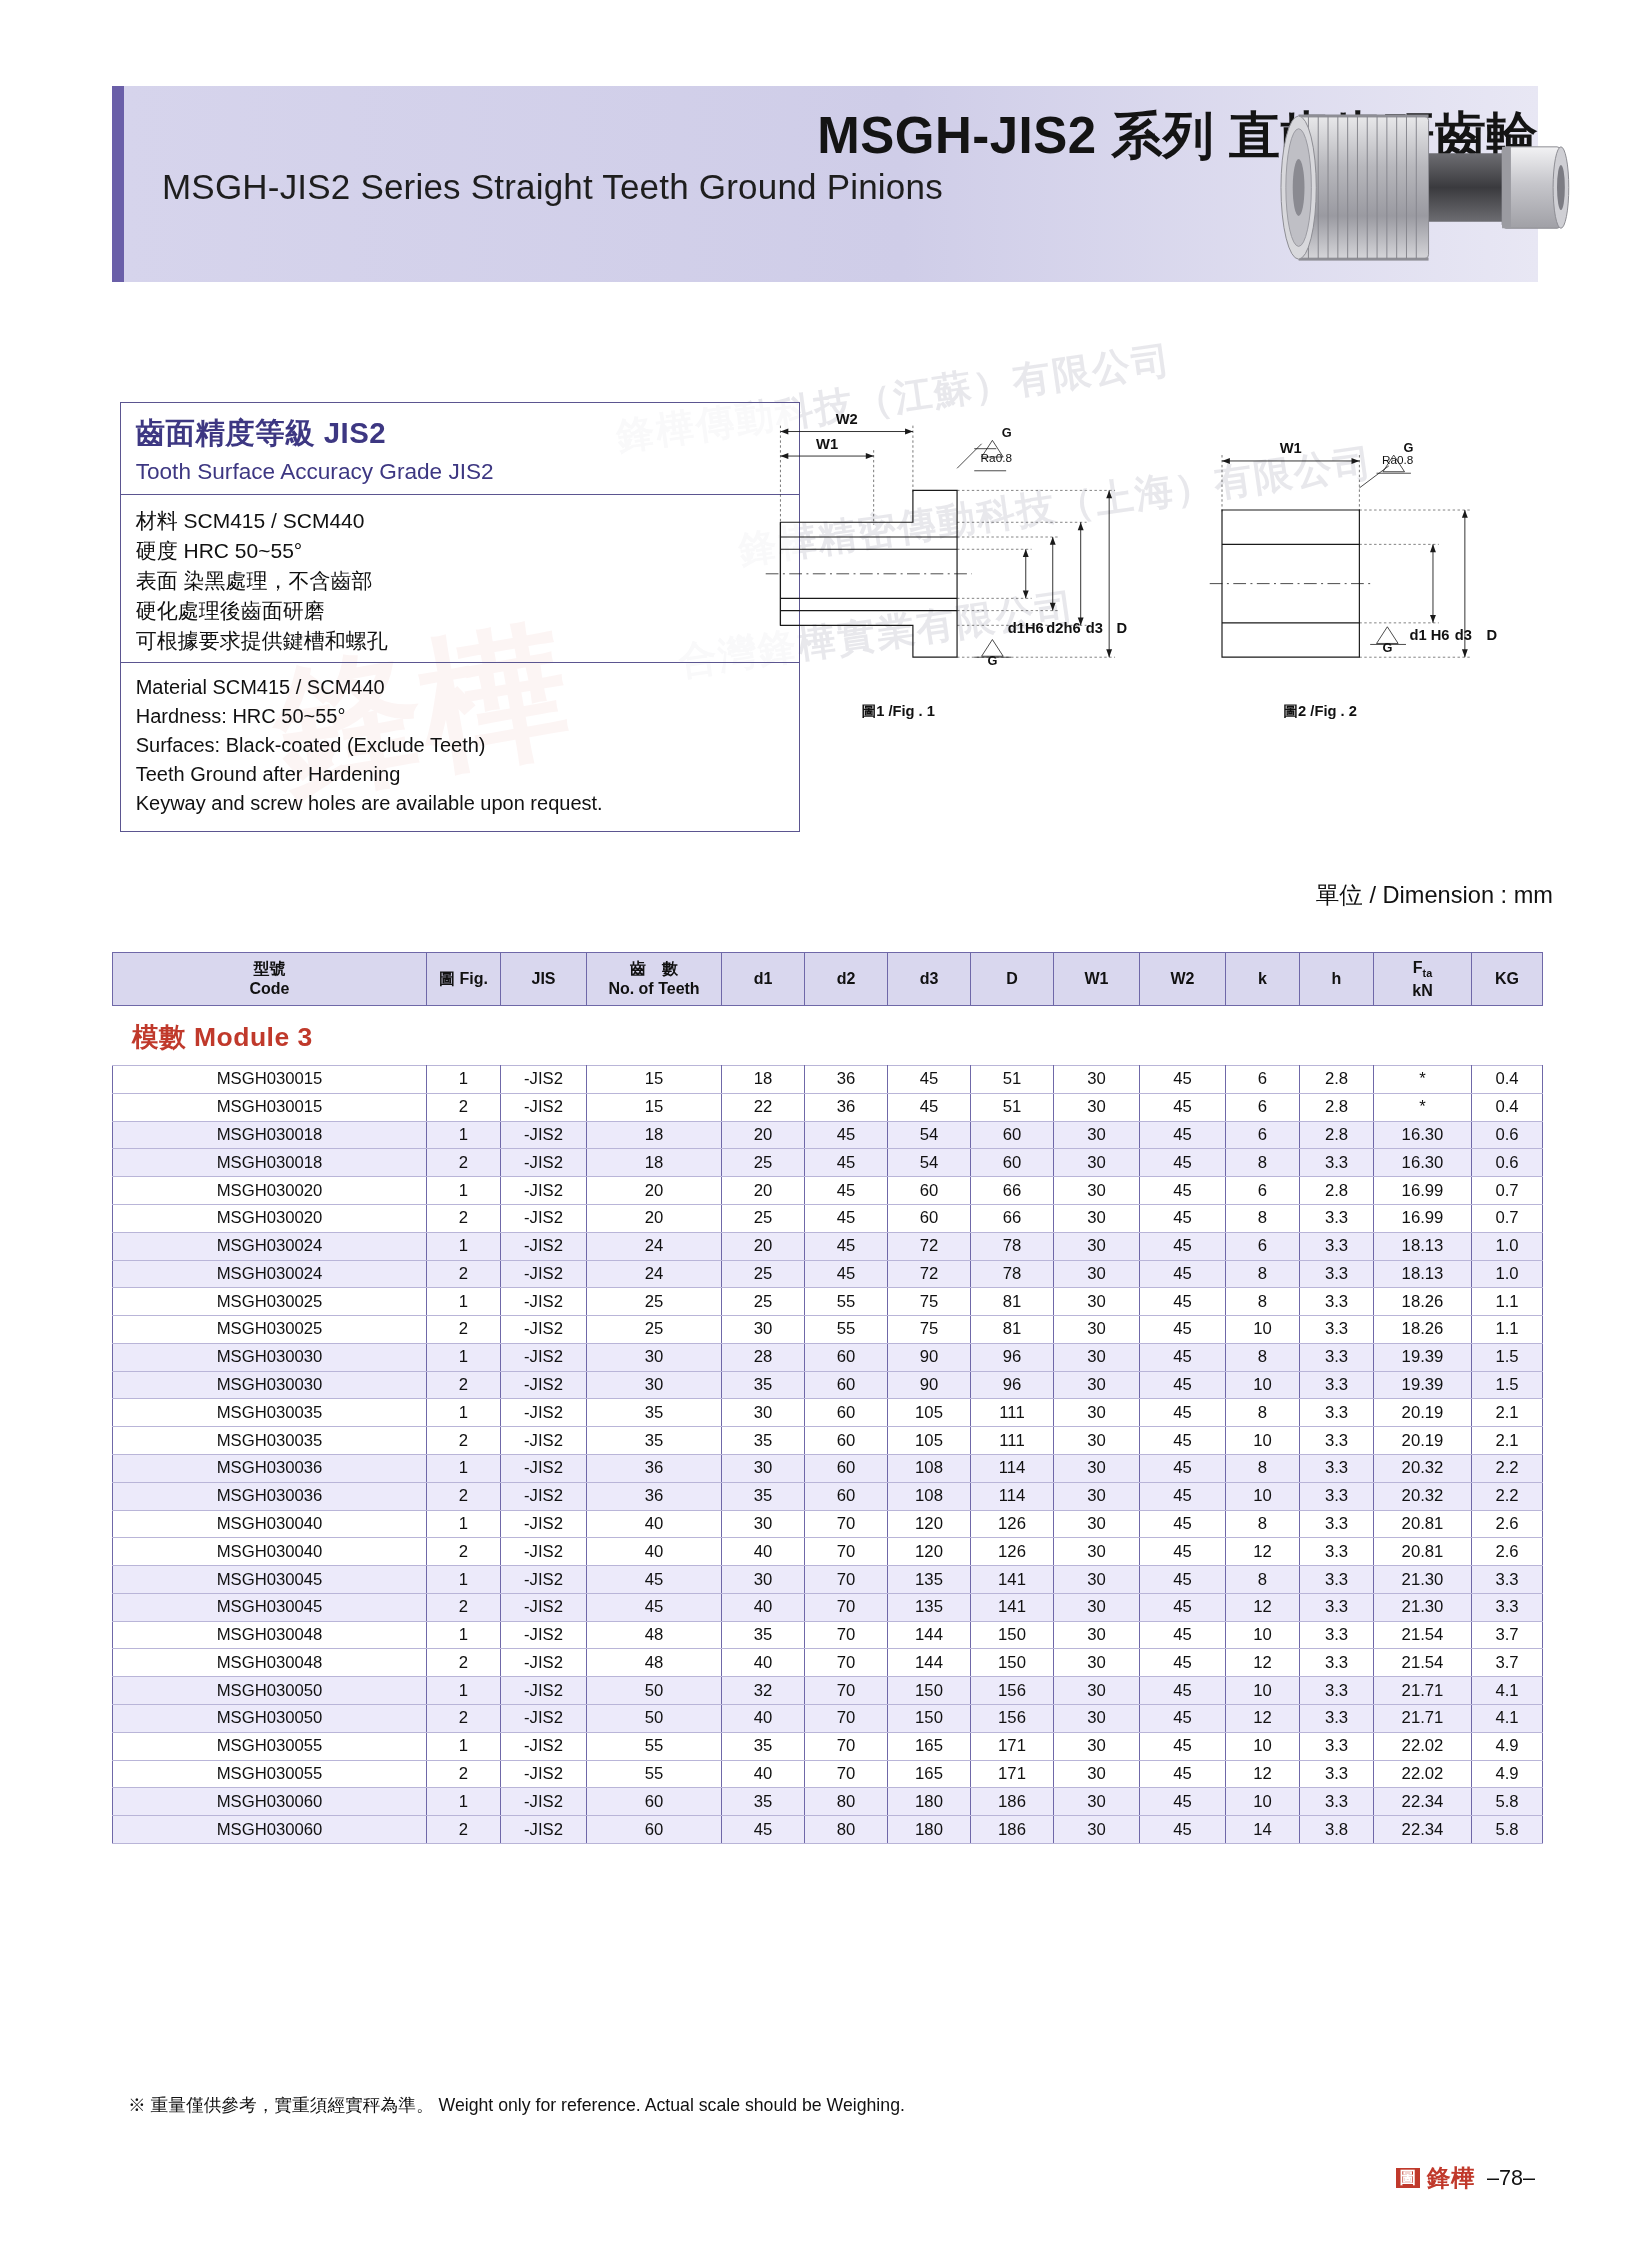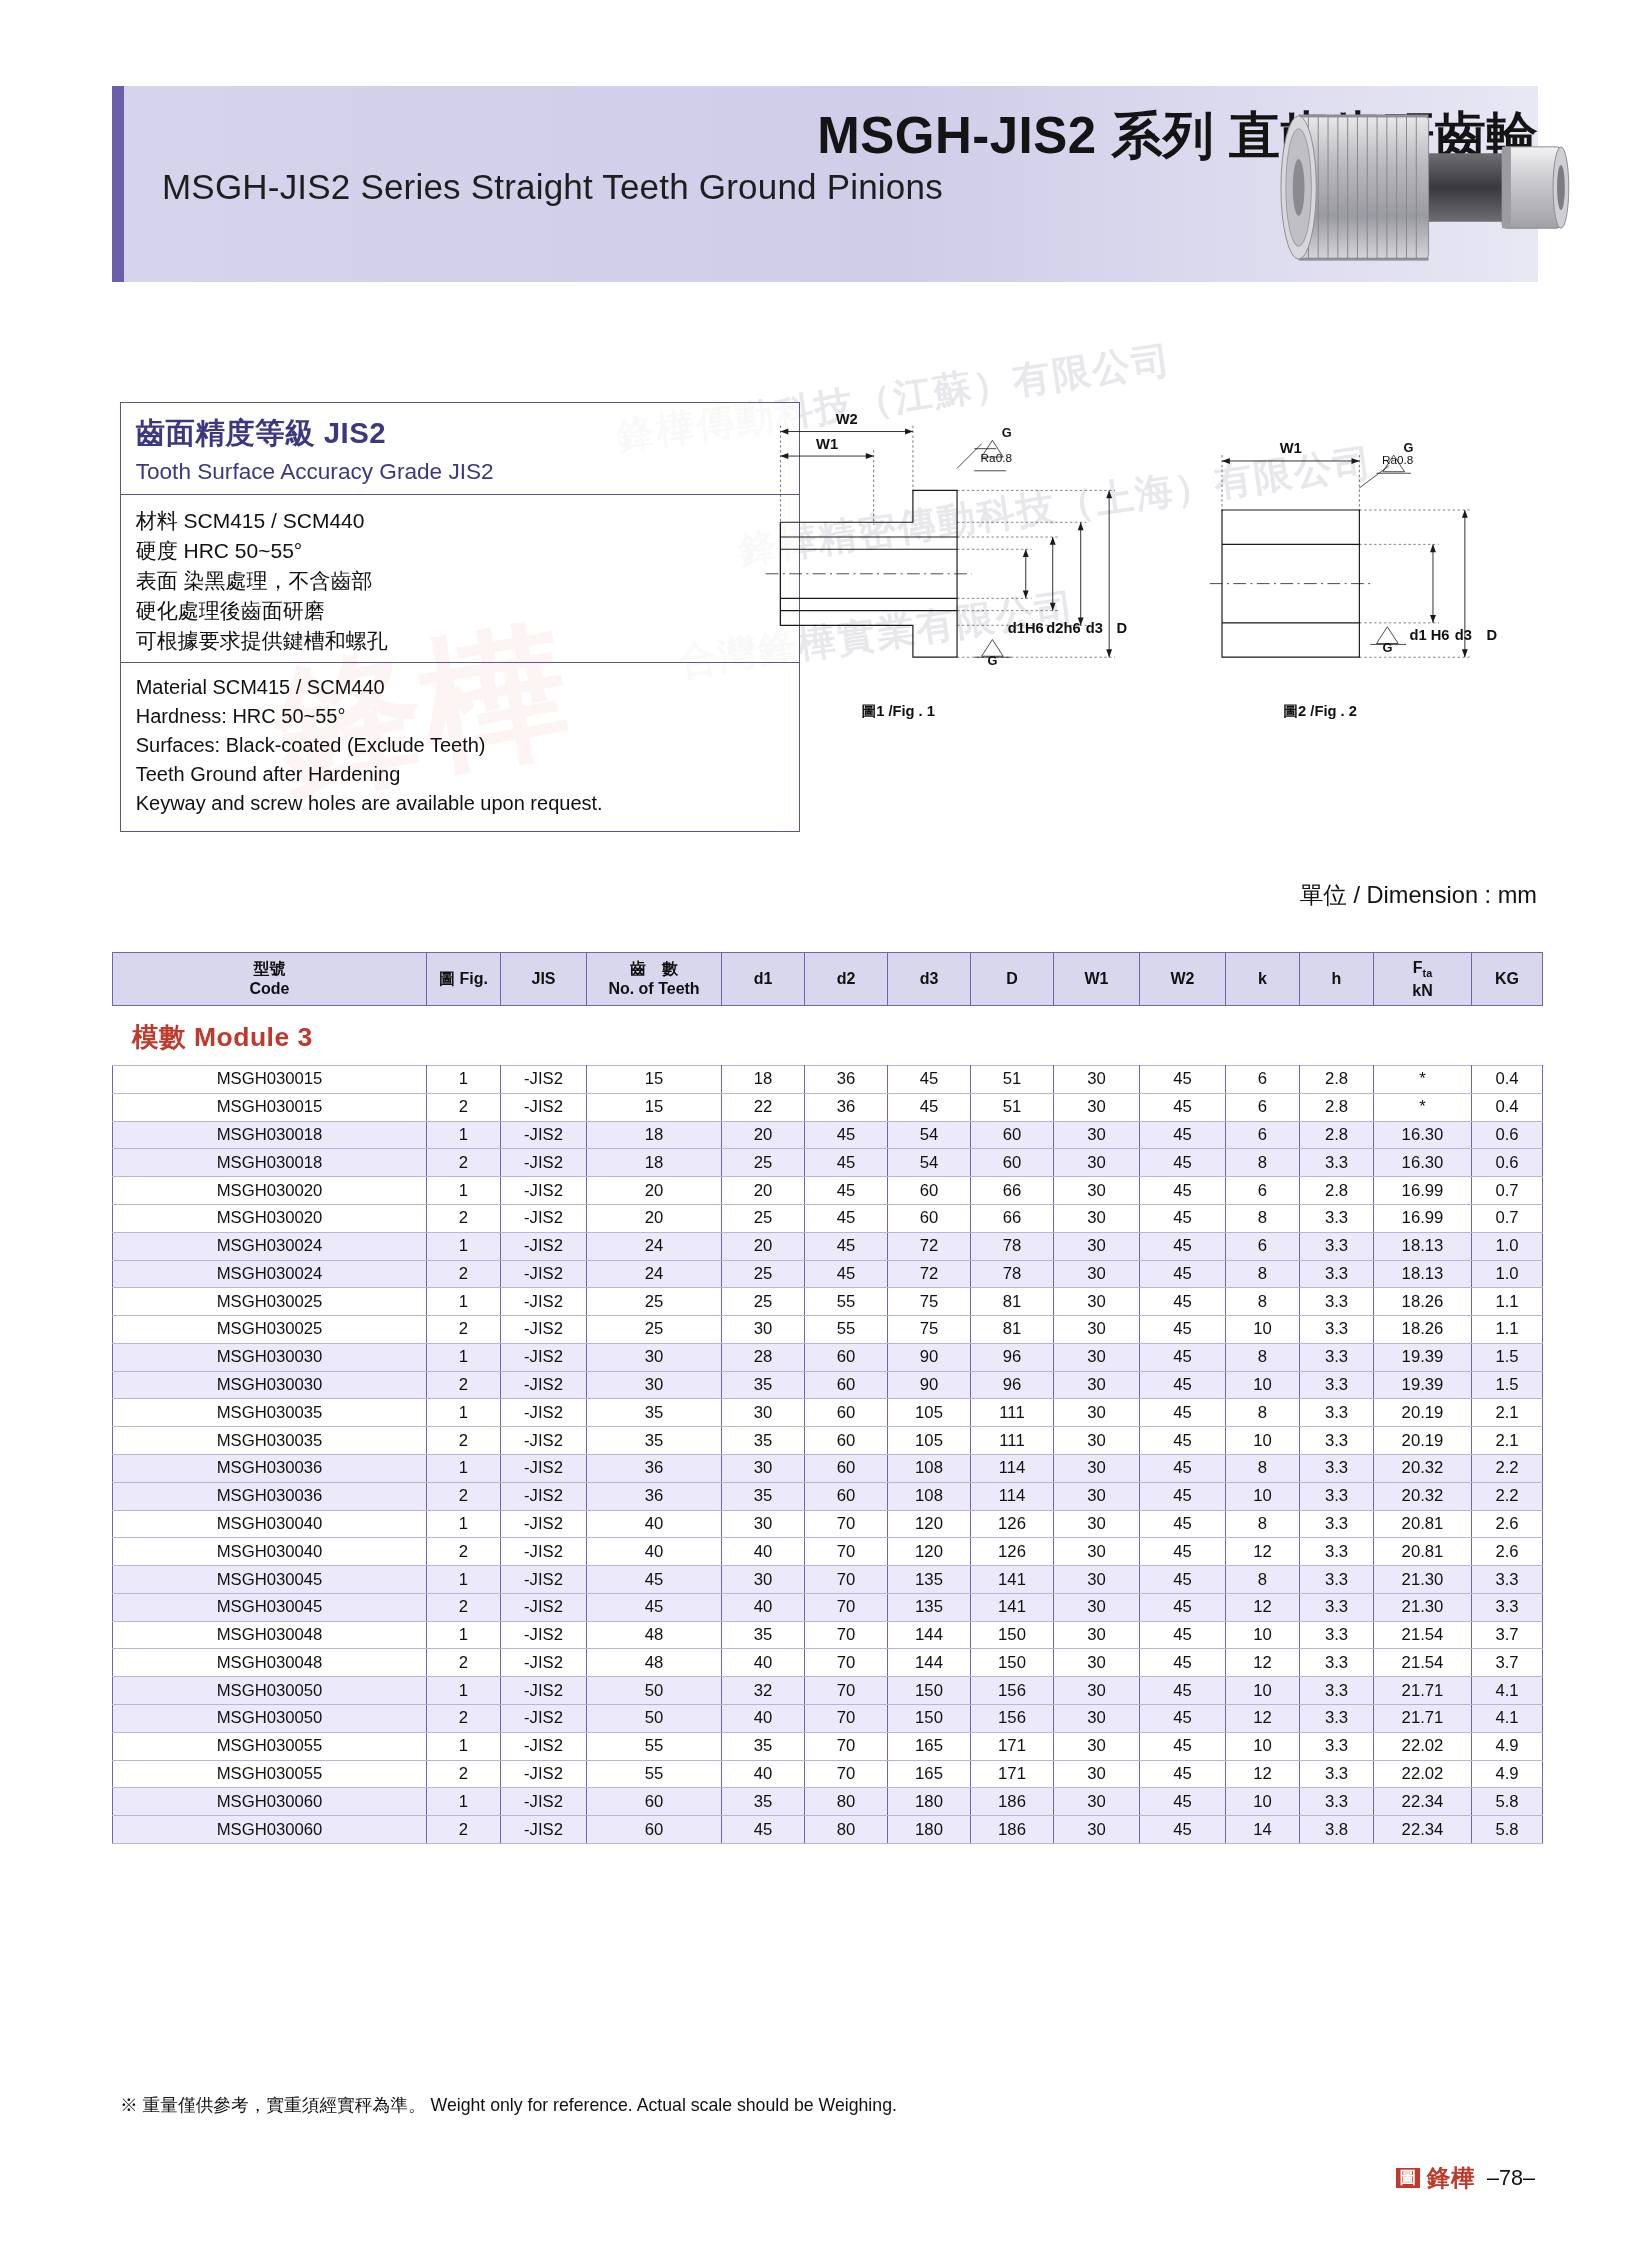--- a/index.html
+++ b/index.html
@@ -141,21 +141,21 @@
     left: 751px;
     top: 402px;
     width: 785px;
     height: 427px;
     z-index: 2;
   }
 
   
   .unit-line {
     position: absolute;
-    right: 110px;
+    right: 94px;
     top: 879px;
     font-size: 23.6px;
     color: #111;
     z-index: 2;
     margin-left: 27px;
   }
 
   
   .table-wrap {
     position: absolute;
@@ -207,21 +207,21 @@
     font-size: 26.5px;
     font-weight: bold;
     color: #c0392b;
     letter-spacing: 0.5px;
   }
   .code-cell { text-align: center; }
 
   
   .footnote {
     position: absolute;
-    left: 120px;
+    left: 128px;
     top: 2093px;
     font-size: 17.7px;
     color: #111;
     z-index: 2;
   }
   .footer-logo {
     position: absolute;
     right: 112px;
     top: 2162px;
     z-index: 2;

